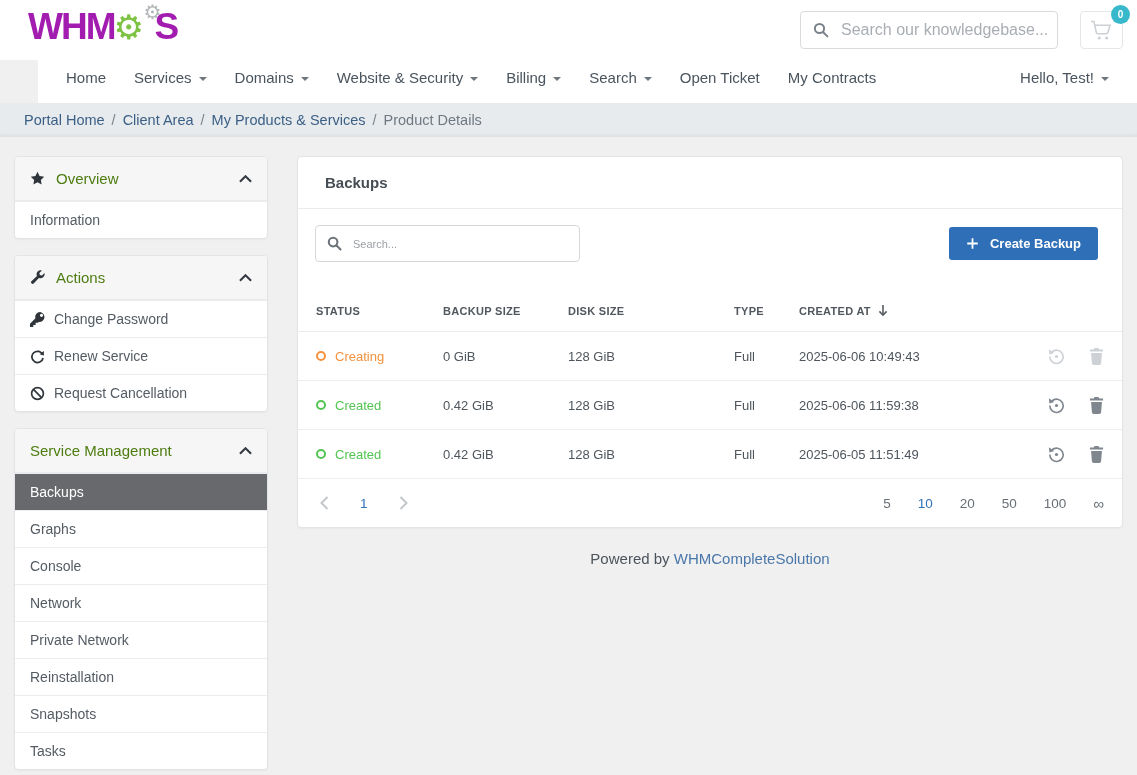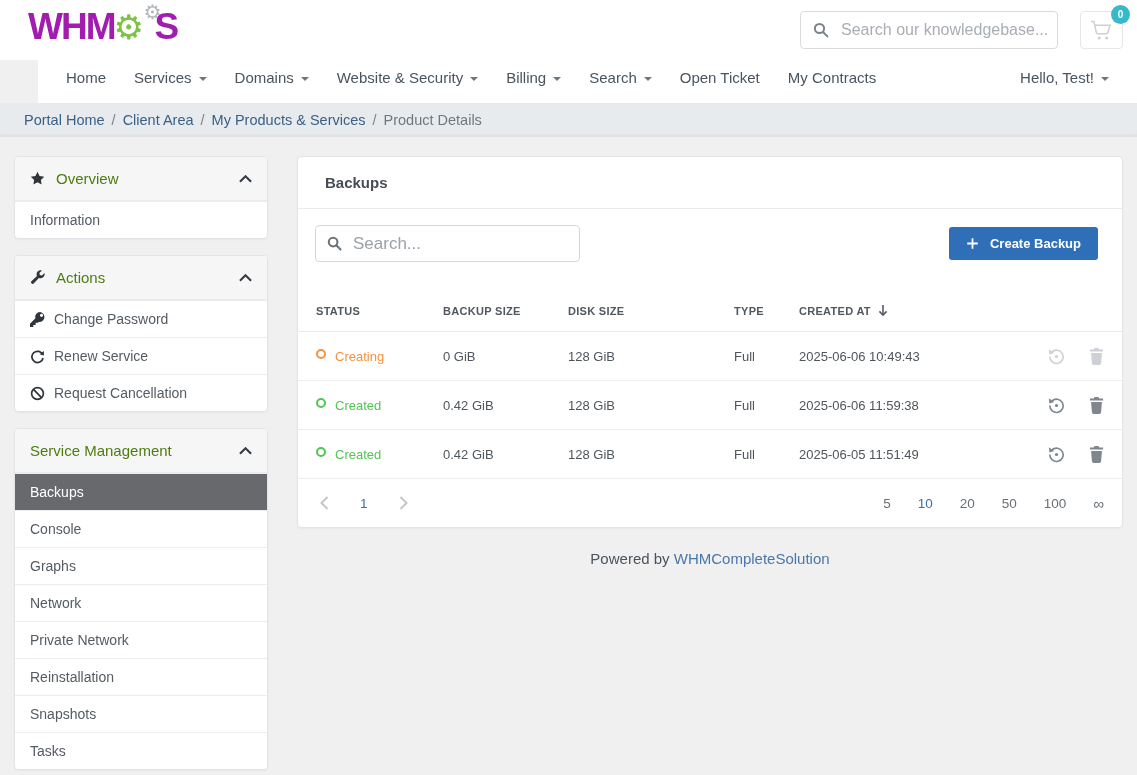--- a/index.html
+++ b/index.html
@@ -154,21 +154,21 @@
     padding: 16px 17px;
     display: flex; align-items: center; justify-content: space-between;
   }
   .tbl-search {
     width: 265px; height: 37px;
     border: 1px solid #d5d8db; border-radius: 4px;
     display: flex; align-items: center; padding: 0 11px;
   }
   .tbl-search .icon { color: #6b7278; display: flex; margin-right: 11px; }
   .tbl-search input {
-    border: none; outline: none; flex: 1; font-size: 17px; color: #4a545e;
+    border: none; outline: none; flex: 1; font-size: 11px; color: #4a545e;
     font-family: "Liberation Sans", sans-serif;
   }
   .tbl-search input::placeholder { color: #9ba1a7; }
   .create-btn {
     background: #2f6fb7; color: #fff;
     border: none; border-radius: 3px;
     height: 33px; padding: 0 17px; margin-right: 7px;
     font-size: 13px; font-weight: bold;
     font-family: "Liberation Sans", sans-serif;
     display: flex; align-items: center; cursor: pointer;
@@ -187,21 +187,21 @@
     font-size: 11px; font-weight: bold; color: #51575e;
     letter-spacing: .3px;
   }
   .th { display: flex; align-items: center; cursor: pointer; }
   .sort-arrow { margin-left: 7px; color: #565c63; display: flex; }
   .trow {
     height: 49px;
     border-bottom: 1px solid #eceef0;
     font-size: 13px; color: #4e555c;
   }
-  .status-cell { display: flex; align-items: flex-start; }
+  .status-cell { display: flex; align-items: center; }
   .status-ring {
     width: 10px; height: 10px; border-radius: 50%;
     border: 2px solid currentColor; margin-right: 9px; flex-shrink: 0;
   }
   .st-creating .status-cell { color: #f5923e; }
   .st-created  .status-cell { color: #53c553; }
   .row-actions {
     display: flex; justify-content: flex-end; align-items: center; gap: 23px;
     color: #7f868d;
   }
@@ -373,24 +373,24 @@
         <span class="chev">
           <svg width="13" height="8" viewBox="0 0 14 8" fill="none" stroke="currentColor" stroke-width="2.2">
               <polyline points="1,7 7,1 13,7"></polyline>
             </svg>
         </span>
       </div>
       <div class="side-item active">
           <span>Backups</span>
         </div>
       <div class="side-item">
+          <span>Graphs</span>
+        </div>
+      <div class="side-item">
           <span>Console</span>
-        </div>
-      <div class="side-item">
-          <span>Graphs</span>
         </div>
       <div class="side-item">
           <span>Network</span>
         </div>
       <div class="side-item">
           <span>Private Network</span>
         </div>
       <div class="side-item">
           <span>Reinstallation</span>
         </div>

